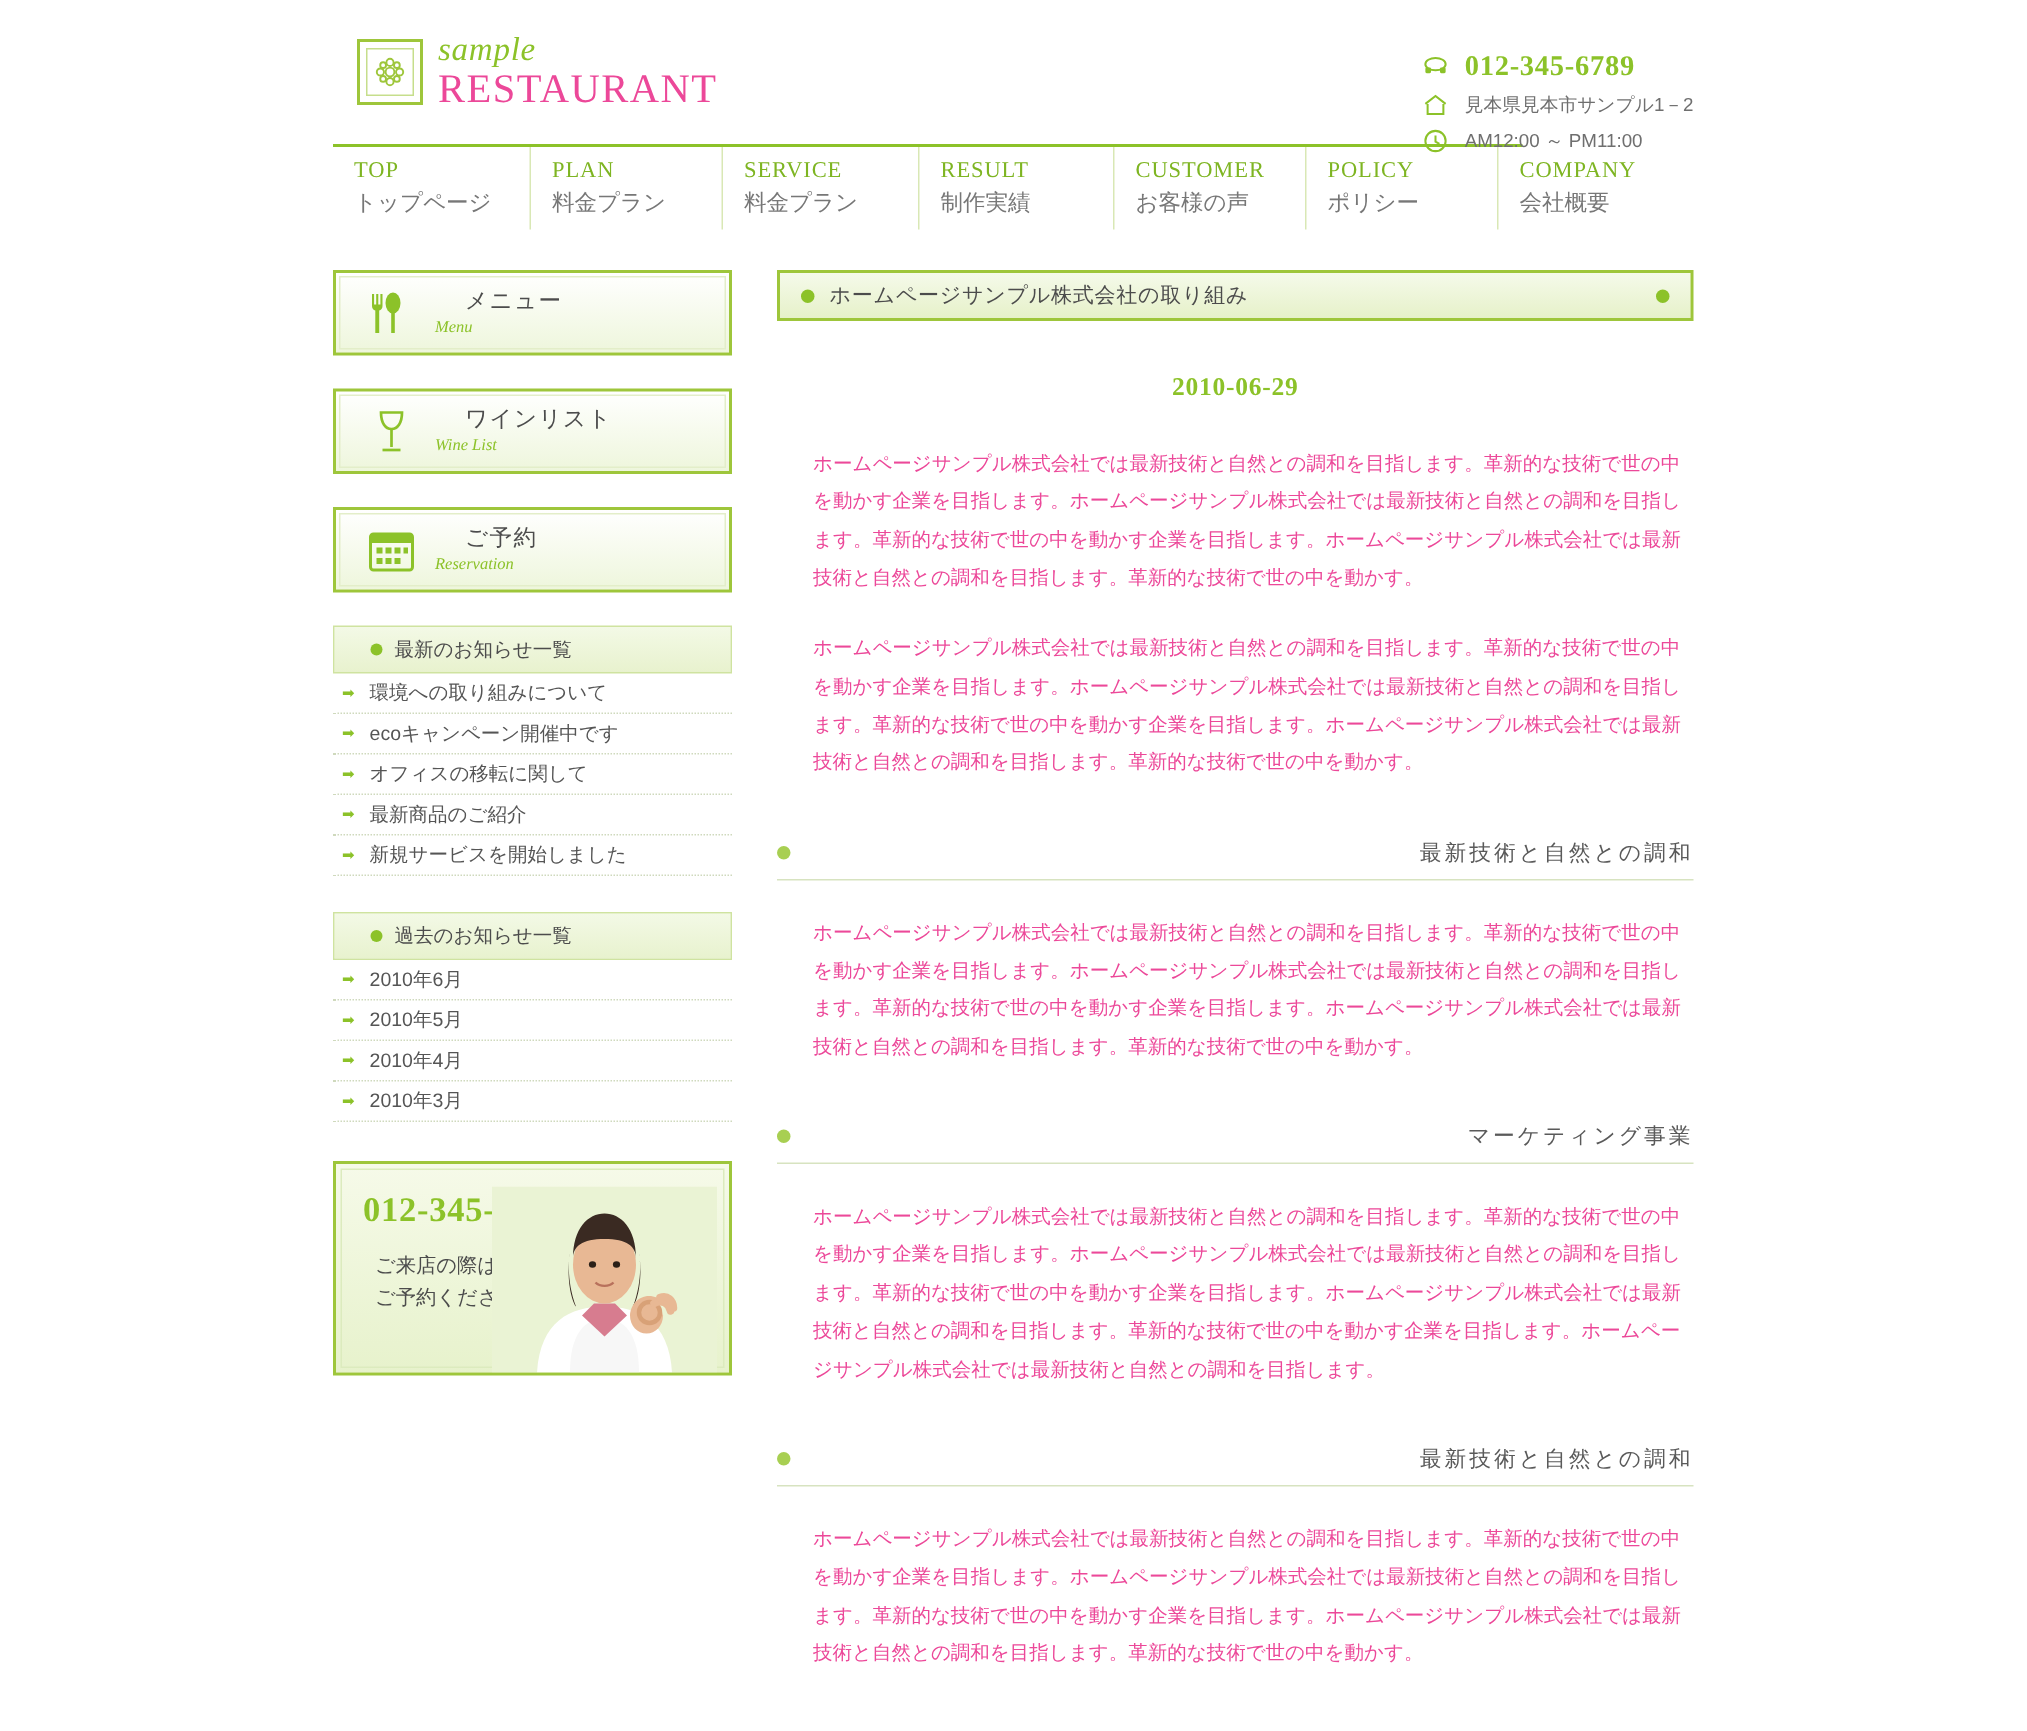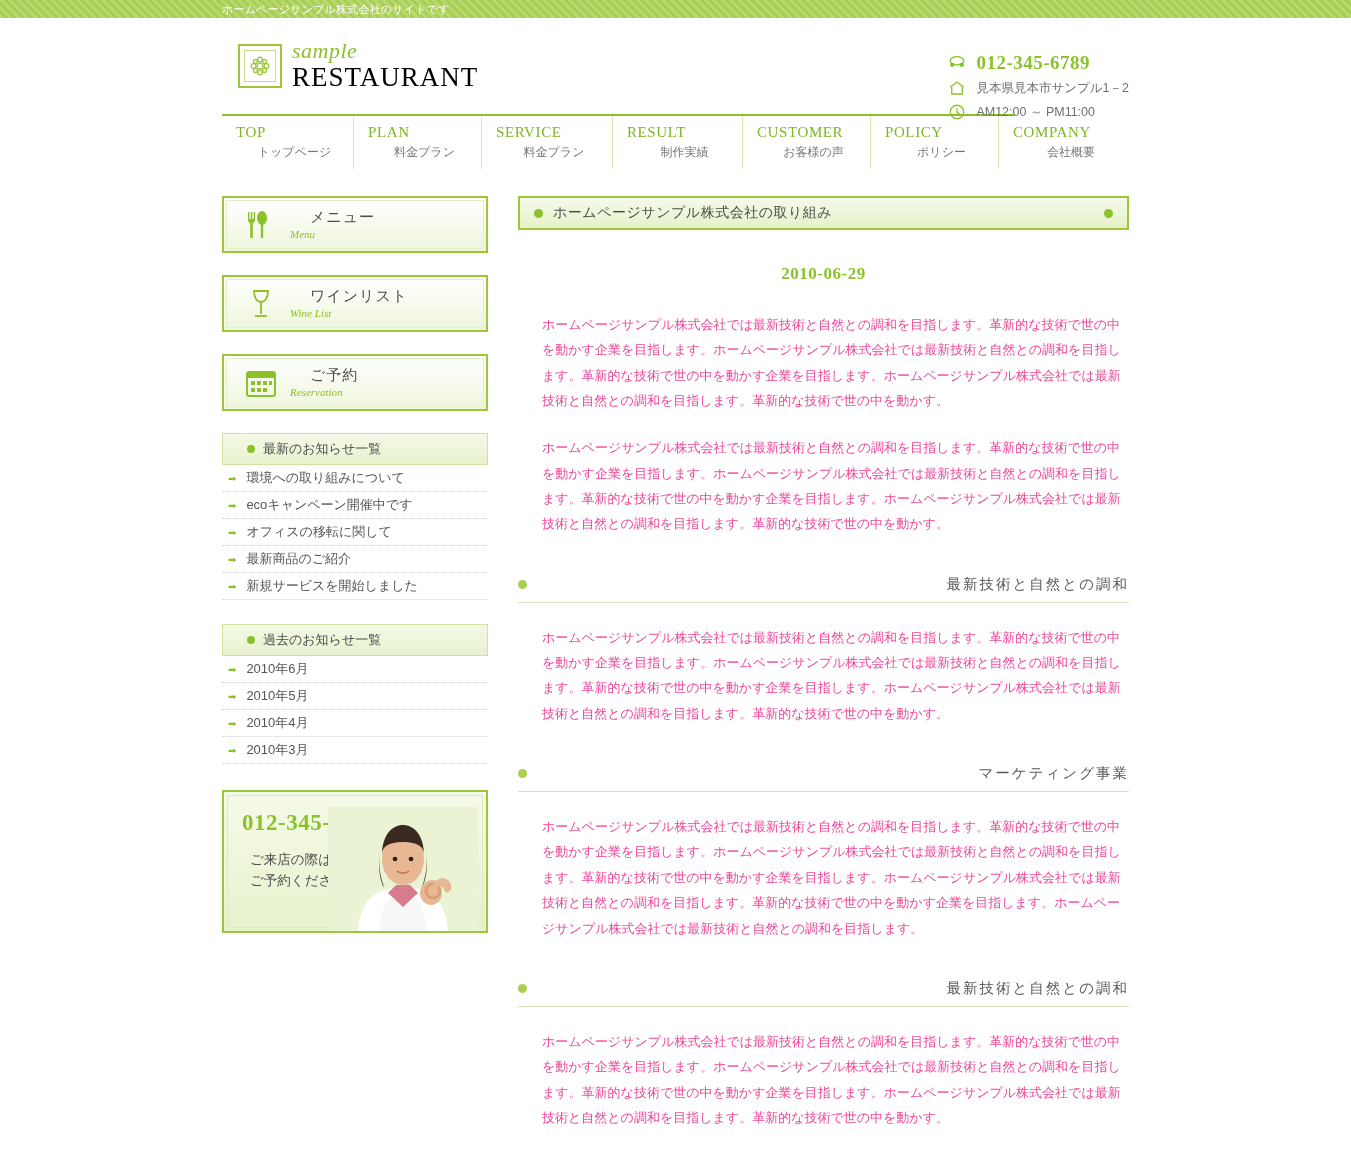--- a/index.html
+++ b/index.html
@@ -38,42 +38,42 @@
     position: absolute; left: 50%; top: 50%; transform: translate(-50%,-50%);
     width: 22px; height: 22px;
   }
   .logo-text { margin-left: 10px; line-height: 1; }
   .logo-text .l1 {
     font-family: "Liberation Serif", serif; font-style: italic;
     font-size: 22px; color: #8cc229; letter-spacing: .5px;
   }
   .logo-text .l2 {
     font-family: "Liberation Serif", serif;
-    font-size: 27px; color: #000000; letter-spacing: 1px; margin-top: 2px;
+    font-size: 27px; color: #ec4899; letter-spacing: 1px; margin-top: 2px;
   }
 
   .contact { position: absolute; right: 0; top: 34px; text-align: left; }
   .contact-row { display: flex; align-items: center; margin-bottom: 4px; }
   .contact-ic {
     width: 20px; height: 20px; margin-right: 9px; color: #8cc229;
     display: flex; align-items: center; justify-content: center;
   }
   .contact-phone { color: #8cc229; font-size: 19px; font-weight: bold; letter-spacing: .5px; font-family: "Liberation Serif", serif; }
   .contact-line { color: #6f6f6f; font-size: 12.5px; }
 
   
   .nav { width: 1237px; padding: 4px 222px; }
   .nav-inner { display: flex; border-top: 2px solid #8cc229; }
   .nav-item {
     padding: 8px 0 8px 14px; margin: 0; min-width: 0;
     border-left: 1px solid #d9e8b5; flex: 0 0 auto;
   }
   .nav-item:first-child { border-left: none; padding-left: 14px; }
   .nav-en { font-family: "Liberation Serif", serif; font-size: 15px; color: #7eb522; letter-spacing: .6px; }
-  .nav-ja { font-size: 12px; color: #777; margin-top: 3px; text-align: center; }
+  .nav-ja { font-size: 15px; color: #777; margin-top: 3px; }
 
   
   .content { width: 1351px; padding: 0 222px; display: flex; margin-top: 23px; }
   .sidebar { width: 266px; flex: 0 0 266px; }
   .main { flex: 1; margin-left: 30px; }
 
   
   .sbtn {
     height: 57px; border: 2px solid #9ec63b; margin-bottom: 22px;
     background: linear-gradient(#ffffff, #eef6dc);
@@ -139,23 +139,20 @@
 
   .sec-head { margin: 38px 0 0 0; display: flex; align-items: center; border-bottom: 1px solid #d7e3c0; padding-bottom: 8px; justify-content: space-between; }
   .sec-head .dot { width: 9px; height: 9px; border-radius: 50%; background: #a8cf52; margin-right: 10px; }
   .sec-head .tx { font-size: 14.5px; color: #5a5a5a; letter-spacing: 2px; }
 </style>
 </head>
 <body>
 
 <div class="page">
 
-  <div class="topbar">
-    <div class="topbar-text">ホームページサンプル株式会社のサイトです</div>
-  </div>
 
   <div class="header">
     <div class="header-inner">
       <div class="logo">
         <div class="logo-mark">
           <svg class="flower" viewBox="0 0 24 24">
             <g fill="none" stroke="#9ec63b" stroke-width="1.4">
               <circle cx="12" cy="12" r="3.2"></circle>
               <circle cx="12" cy="5" r="2.6"></circle>
               <circle cx="12" cy="19" r="2.6"></circle>

